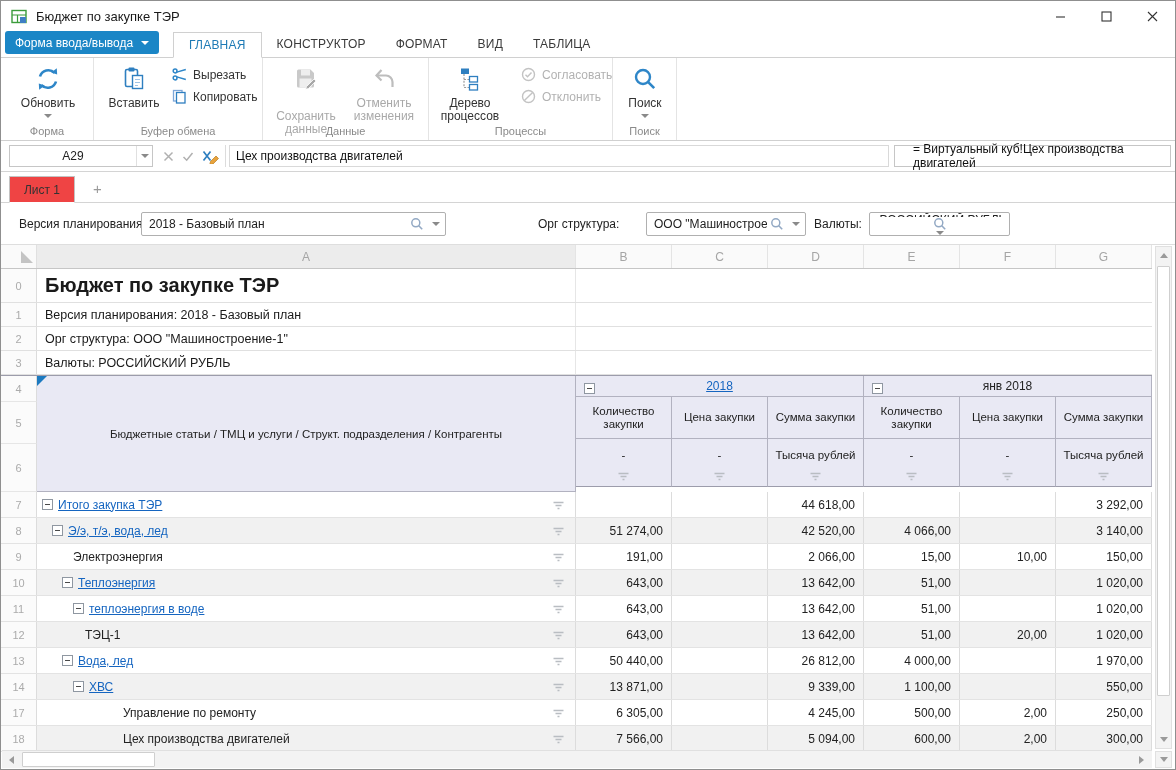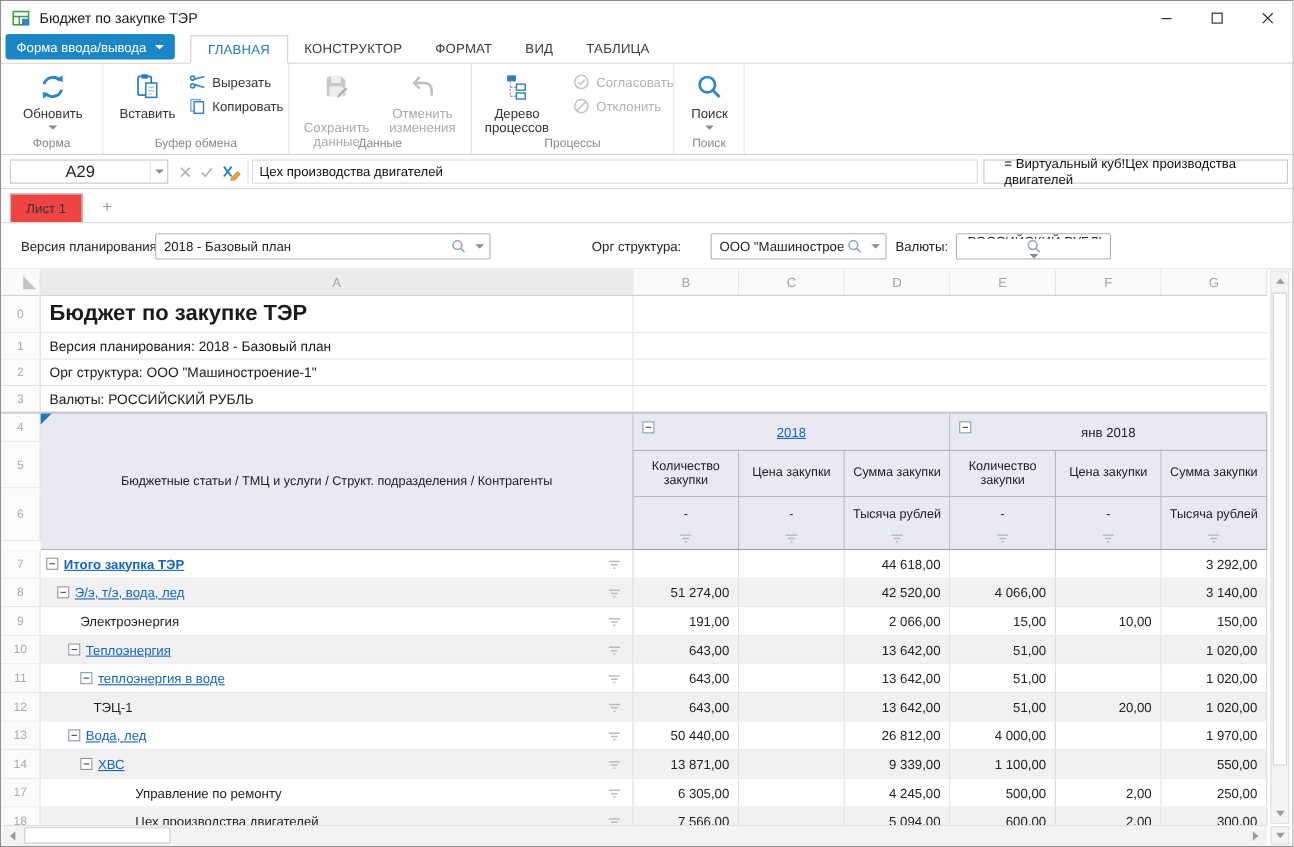--- a/index.html
+++ b/index.html
@@ -30,21 +30,21 @@
   .blabel { font-size:12px; color:#333; text-align:center; line-height:13px; margin-top:3px; }
   .blabel.dis { color:#a9a9a9; }
   .dd-arrow { margin-top:4px; width:0; height:0; border-left:4px solid transparent; border-right:4px solid transparent; border-top:4px solid #8a8a8a; }
   .smallcol { position:absolute; top:9px; display:flex; flex-direction:column; gap:7px; }
   .smallbtn { display:flex; align-items:center; gap:6px; font-size:12px; color:#333; }
   .smallbtn.dis { color:#b2b2b2; }
 
   
   .formulabar { position:absolute; left:0; top:140px; right:0; height:31px; background:#fff; border-bottom:1px solid #d4d4d4; }
   .namebox { position:absolute; left:8px; top:4px; width:144px; height:22px; border:1px solid #c6c6c6; background:#fff; display:flex; align-items:center; }
-  .namebox .nb-val { flex:1; text-align:center; font-size:15px; color:#222; }
+  .namebox .nb-val { flex:1; text-align:center; font-size:12px; color:#222; }
   .nb-dd { width:16px; height:100%; border-left:1px solid #e0e0e0; display:flex; align-items:center; justify-content:center; }
   .nb-dd i { width:0;height:0;border-left:4px solid transparent;border-right:4px solid transparent;border-top:4px solid #8a8a8a; }
   .fb-icons { position:absolute; left:158px; top:4px; height:22px; display:flex; align-items:center; gap:8px; padding:0 4px; }
   .fb-sep { position:absolute; left:224px; top:4px; height:22px; border-left:1px solid #dcdcdc; }
   .fb-input { position:absolute; left:228px; top:4px; width:660px; height:22px; border:1px solid #d9d9d9; display:flex; align-items:center; padding-left:6px; font-size:12px; color:#111; background:#fff; }
   .fb-ref { position:absolute; left:893px; top:4px; right:4px; height:22px; border:1px solid #c6c6c6; display:flex; align-items:center; padding-left:18px; font-size:12px; color:#111; background:#fff; }
 
   
   .sheetbar { position:absolute; left:0; top:171px; right:0; height:31px; background:#fff; border-bottom:1px solid #d4d4d4; display:flex; align-items:flex-end; }
   .sheettab { margin-left:8px; height:27px; min-width:66px; background:#ef4444; border:1px solid #c3c3c3; border-bottom:1px solid #fff; margin-bottom:-1px; display:flex; align-items:center; justify-content:center; font-size:12px; color:#333; }
@@ -74,21 +74,21 @@
   .info-row.title-row { height:34px; }
   .info-row:not(.title-row) { height:24px; }
   .title-row .info-cell { font-size:20px; font-weight:bold; }
 
   .header-block { display:flex; border-top:1px solid #9c9cab; }
   .hb-rowhdrs { width:36px; display:flex; flex-direction:column; }
   .hb-rowhdrs .rowhdr { width:36px; border-bottom:1px solid #e6e6e6; }
   .hdr-corner { width:539px; background:#e9e9f4; border-right:1px solid #b2b2c0; border-bottom:1px solid #b2b2c0; position:relative; display:flex; align-items:center; justify-content:center; text-align:center; font-size:11.5px; color:#222; padding:0 40px; }
   .hdr-corner .btri { position:absolute; left:0; top:0; width:0; height:0; border-top:10px solid #1c7ac0; border-right:10px solid transparent; }
   .hdr-right { width:576px; display:flex; flex-direction:column; }
-  .grp-row { display:flex; height:34px; }
+  .grp-row { display:flex; height:21px; }
   .grp-cell { width:288px; position:relative; background:#e9e9f4; border-right:1px solid #b2b2c0; border-bottom:1px solid #b2b2c0; display:flex; align-items:center; justify-content:center; font-size:12px; color:#222; }
   .meas-row { display:flex; height:42px; }
   .meas-cell { width:96px; background:#e9e9f4; border-right:1px solid #b2b2c0; border-bottom:1px solid #b2b2c0; display:flex; align-items:center; justify-content:center; text-align:center; font-size:11.5px; color:#222; line-height:13px; padding:0 6px; }
   .unit-row { display:flex; height:48px; }
   .unit-cell { width:96px; background:#e9e9f4; border-right:1px solid #b2b2c0; border-bottom:1px solid #9c9cab; display:flex; flex-direction:column; align-items:center; justify-content:flex-end; text-align:center; font-size:11.5px; color:#222; line-height:13px; padding-bottom:4px; }
   .unit-cell .utext { flex:1; display:flex; align-items:center; }
 
   .data-row { display:flex; height:26px; border-bottom:1px solid #e3e3e3; }
   .data-row.alt .a-cell, .data-row.alt .num-cell { background:#f1f1f1; }
   .a-cell { width:539px; position:relative; display:flex; align-items:center; font-size:12px; color:#222; border-right:1px solid #dcdcdc; background:#fff; }
@@ -468,21 +468,21 @@
                   <path d="M1.5 1.5h10M3.5 4.5h6M5.5 7.5h2"></path>
                 </g>
               </svg>
             </div>
           </div>
       </div>
     </div>
     <div id="data-rows">
         <div class="data-row">
           <div class="rowhdr">7</div>
-          <div class="a-cell" style="padding-left: 5px; font-weight: bold;">
+          <div class="a-cell" style="padding-left: 5px;">
             <div class="minusbox"></div>
             <span class="rowlink">Итого закупка ТЭР</span>
             <span class="a-funnel"><svg width="13" height="10" viewBox="0 0 13 10">
                 <g stroke="#b9bdc2" stroke-width="1.4" fill="none">
                   <path d="M1.5 1.5h10M3.5 4.5h6M5.5 7.5h2"></path>
                 </g>
               </svg></span>
           </div>
           <div class="num-cell"></div>
           <div class="num-cell"></div>

